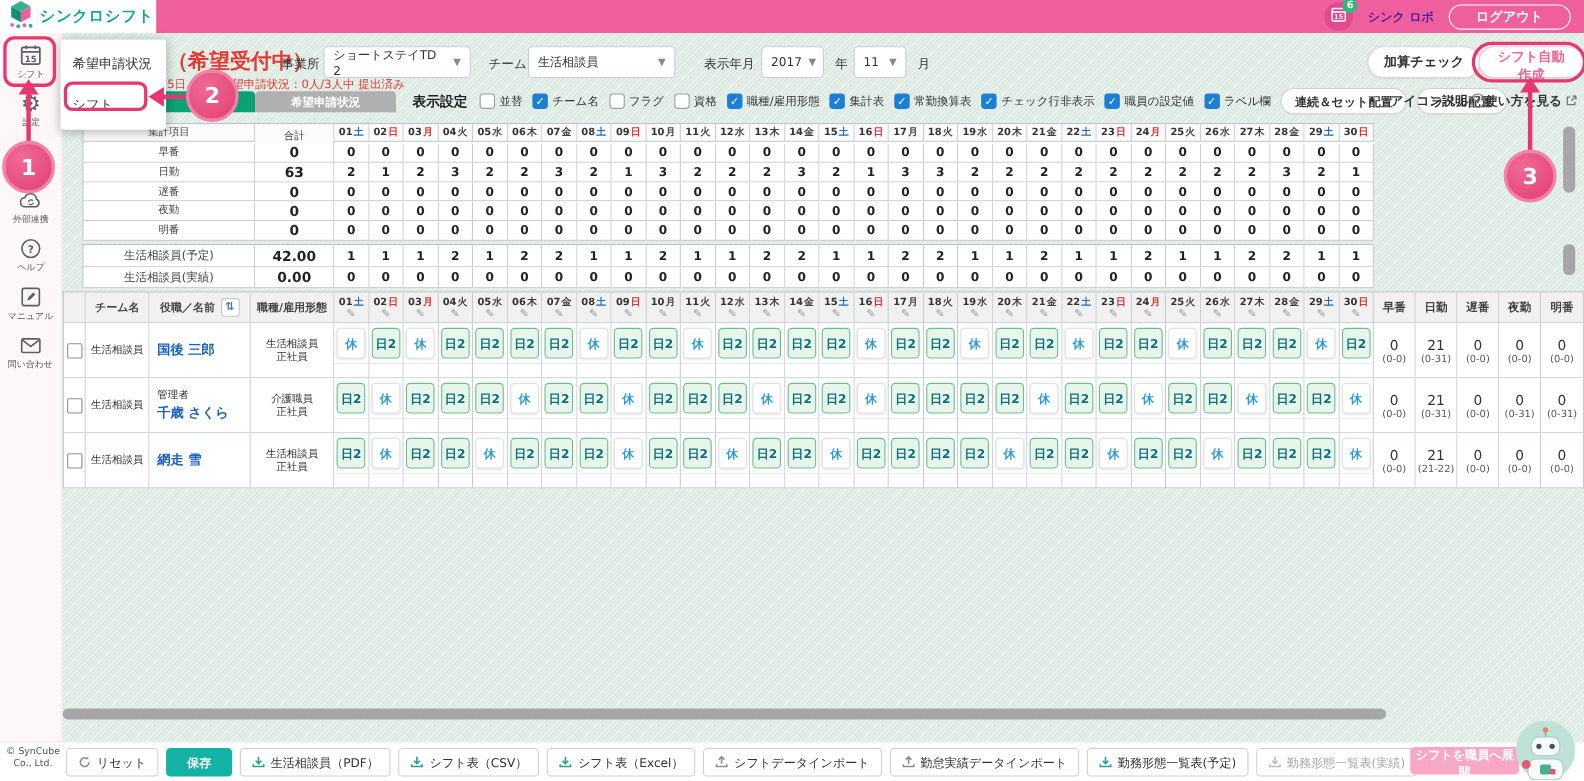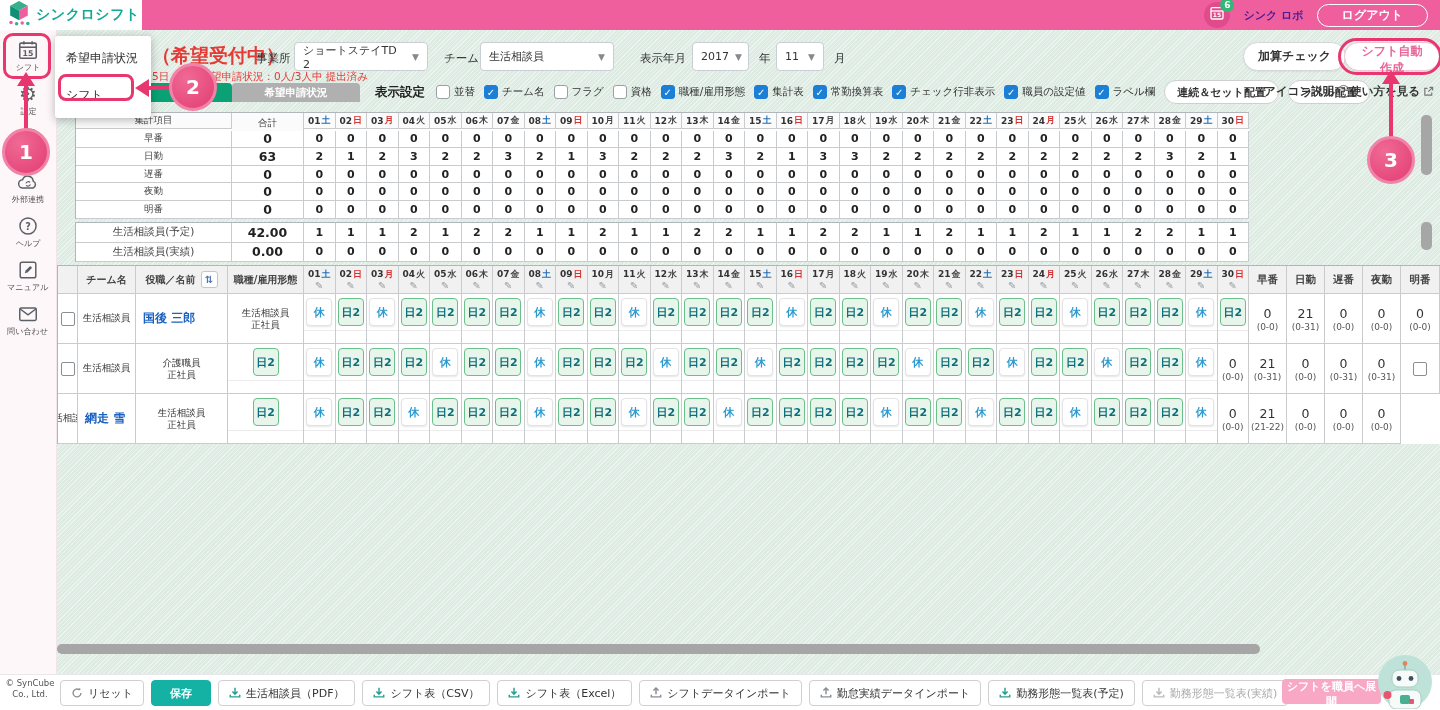--- a/index.html
+++ b/index.html
@@ -1005,20 +1005,24 @@
         <div class="stat-r">(0-0)</div>
       </div>
       <div class="g-cell stat-cell">
         <div class="stat-v">0</div>
         <div class="stat-r">(0-0)</div>
       </div>
       <div class="g-cell" style="height: 50px;">
         <span class="chk"></span>
       </div>
       <div class="g-cell team-cell">生活相談員</div>
+      <div class="g-cell name-cell">
+        <div class="role-txt">管理者</div>
+        <div class="name-link">千歳 さくら</div>
+      </div>
       <div class="g-cell job-cell">
         <div>介護職員</div>
         <div>正社員</div>
       </div>
       <div class="g-cell day-cell">
         <div class="chip-zone">
           <span class="chip chip-work">日2</span>
         </div>
         <div class="label-zone"></div>
       </div>

